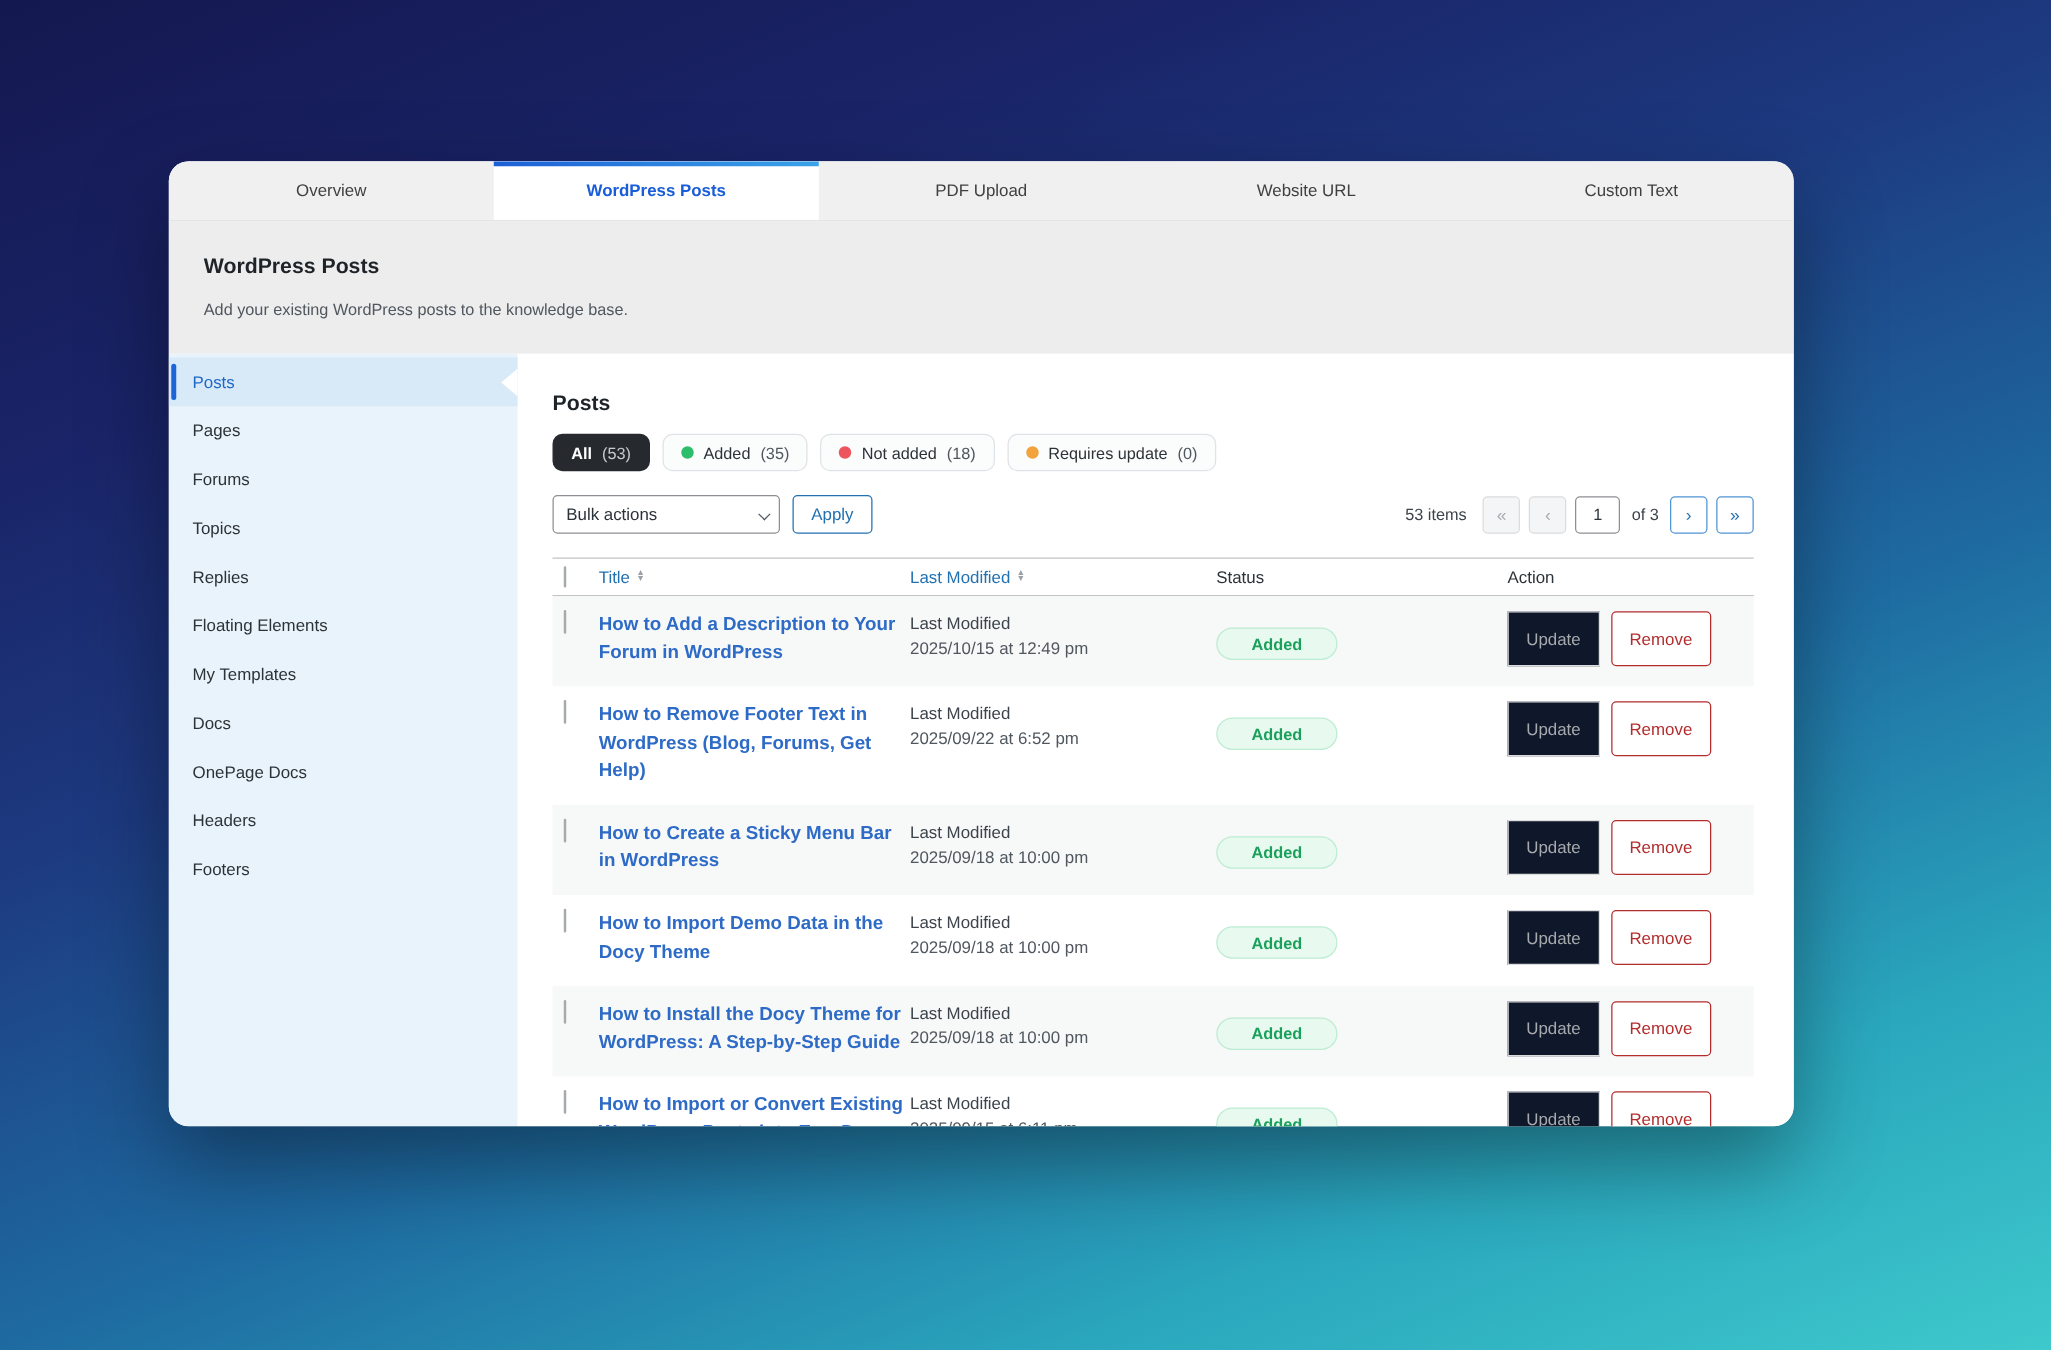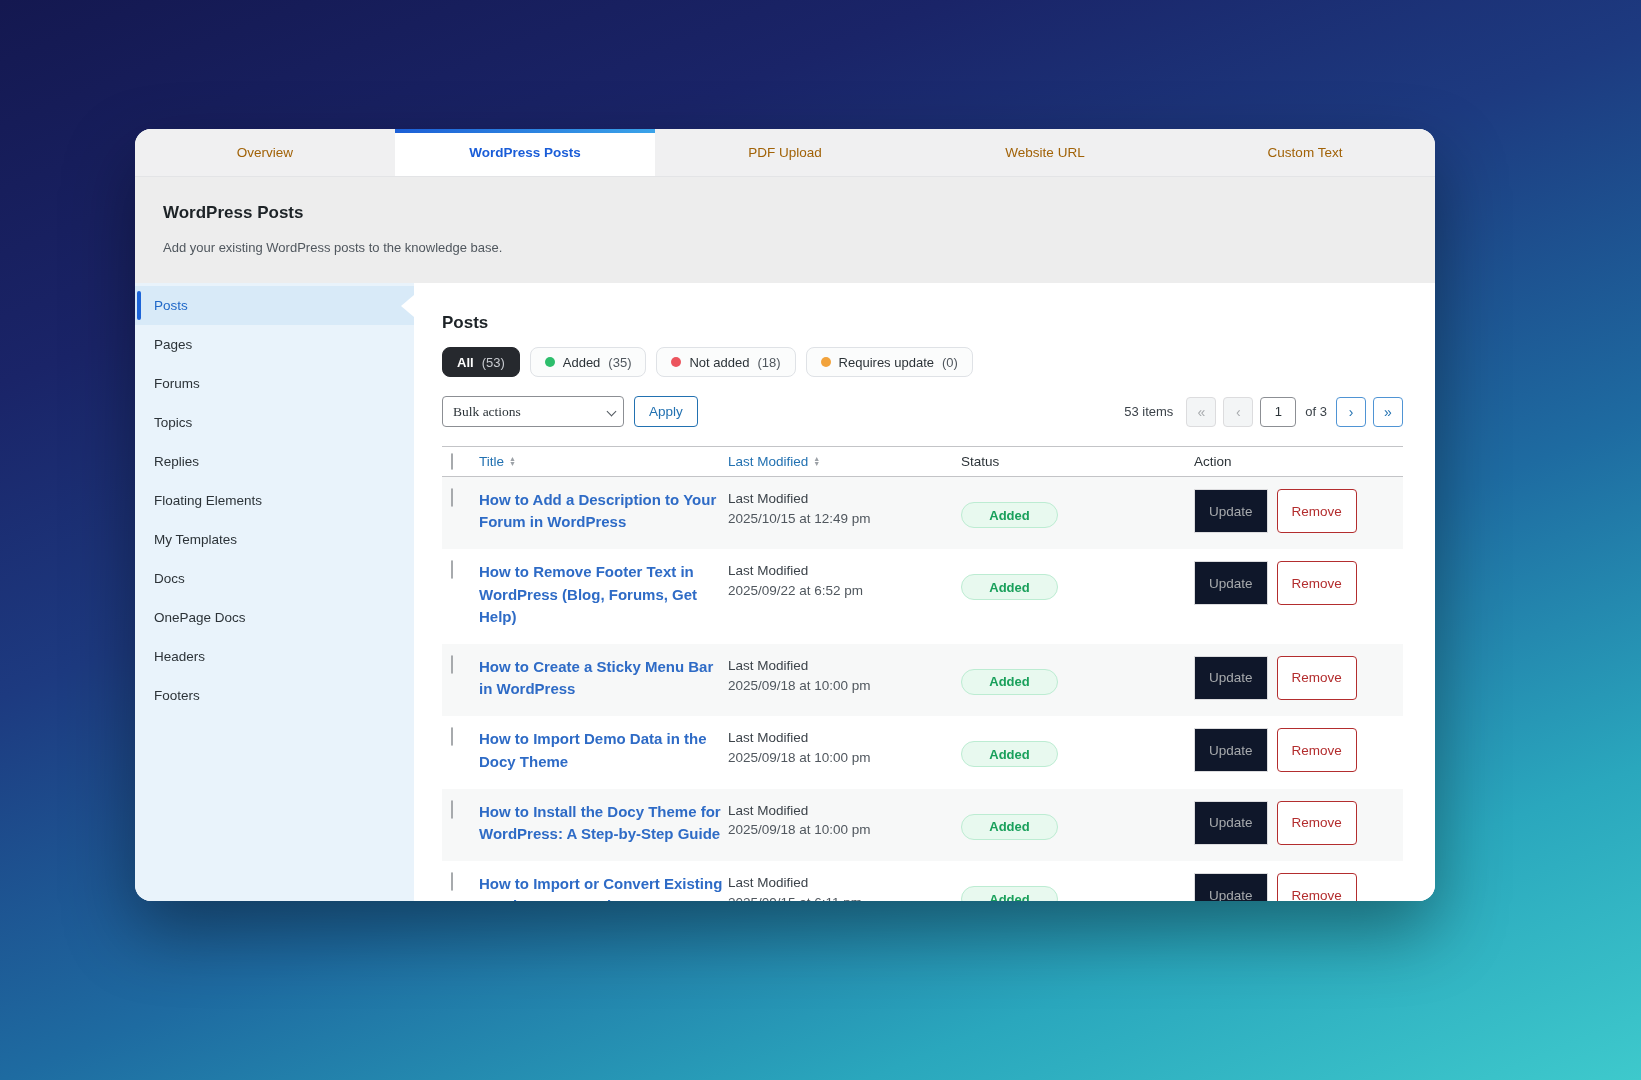--- a/index.html
+++ b/index.html
@@ -11,21 +11,21 @@
   }
   .card {
     position:absolute; left:135px; top:129px; width:1300px; height:772px;
     background:#fff; border-radius:16px; overflow:hidden;
     box-shadow:0 30px 70px rgba(0,0,0,.38);
     display:flex; flex-direction:column;
   }
   
   .tabbar { height:48px; background:#f0f0f1; border-bottom:1px solid #e3e4e6; display:flex; flex-shrink:0; }
   .tab { flex:1; display:flex; align-items:center; justify-content:center;
-         font-size:13.5px; color:#a16207; cursor:pointer; position:relative; }
+         font-size:13.5px; color:#404040; cursor:pointer; position:relative; }
   .tab.active { background:#fff; color:#1a5dd8; font-weight:bold; }
   .tab.active::before { content:""; position:absolute; top:0; left:0; right:0; height:4px;
          background:linear-gradient(90deg,#1c5fd6,#3aa3e9); }
   
   .header { background:#ededed; padding:26px 28px 28px; flex-shrink:0; }
   .header .title { font-size:17px; font-weight:bold; color:#1d2327; margin-bottom:17px; }
   .header .subtitle { font-size:13px; color:#50575e; }
   
   .bodyrow { flex:1; display:flex; min-height:0; }
   .sidebar { width:279px; background:#e9f3fb; flex-shrink:0; padding-top:3px; position:relative; }
@@ -48,21 +48,21 @@
           border-radius:8px; background:#fbfcfc; border:1px solid #dfe2e6;
           font-size:13px; color:#2c3338; cursor:pointer; }
   .pill .dot { width:10px; height:10px; border-radius:50%; }
   .pill .count { color:#50575e; }
   .pill.active { background:#26292e; border-color:#26292e; color:#fff; }
   .pill.active .label { font-weight:bold; }
   .pill.active .count { color:#c8cbd0; }
   
   .controls { display:flex; align-items:center; justify-content:space-between; margin-top:19px; }
   .bulk { display:flex; gap:10px; }
-  .select-wrap { position:relative;font-family:Liberation Serif, serif; }
+  .select-wrap { position:relative; }
   .bulk-select { width:182px; height:31px; border:1px solid #8c8f94; border-radius:4px;
           background:#fff; font-family:inherit; font-size:13.5px; color:#2c3338;
           padding:0 26px 0 10px; appearance:none; -webkit-appearance:none; cursor:pointer; }
   .select-chevron { position:absolute; right:9px; top:50%; transform:translateY(-58%) rotate(45deg);
           width:7px; height:7px; border-right:1.6px solid #50575e; border-bottom:1.6px solid #50575e;
           pointer-events:none; }
   .apply-btn { height:31px; padding:0 14px; border:1px solid #2271b1; border-radius:4px;
           background:#fff; color:#2271b1; font-family:inherit; font-size:13.5px; cursor:pointer; }
   .pagination { display:flex; align-items:center; gap:7px; font-size:13px; color:#3c434a; }
   .items-count { margin-right:6px; }
@@ -73,21 +73,21 @@
   .pg-input { width:36px; height:30px; border:1px solid #8c8f94; border-radius:4px;
           text-align:center; font-family:inherit; font-size:13px; color:#2c3338; }
   .of-text { margin:0 2px; }
   
   .table { margin-top:19px; }
   .thead { display:flex; align-items:center; height:31px;
            border-top:1px solid #c3c4c7; border-bottom:1px solid #c3c4c7; font-size:13.5px; }
   .col-cb { width:37px; flex-shrink:0; }
   .col-title { width:249px; flex-shrink:0; padding-right:4px; }
   .col-mod { width:233px; flex-shrink:0; padding-right:10px; }
-  .col-status { width:233px; flex-shrink:0; }
+  .col-status { width:233px; flex-shrink:0;margin-left:12px; }
   .col-action { flex:1; }
   .sort-link { color:#2271b1; text-decoration:none; display:inline-flex; align-items:center; gap:5px; cursor:pointer; }
   .sort-arrows { display:inline-flex; flex-direction:column; line-height:.62; font-size:7px; color:#9ca1a7; }
   .th-plain { color:#2c3338; }
   .cb { width:18px; height:18px; border:1px solid #a7aaad; border-radius:4px; background:#fff;
         margin-left:9px; cursor:pointer; flex-shrink:0; }
   .thead .cb { margin-top:0; }
   .row { display:flex; align-items:flex-start; padding:12px 0 16px; min-height:71px; }
   .tbody .row:nth-of-type(odd) { background:#f7f8f8; }
   .row .cb { margin-top:3px; }

